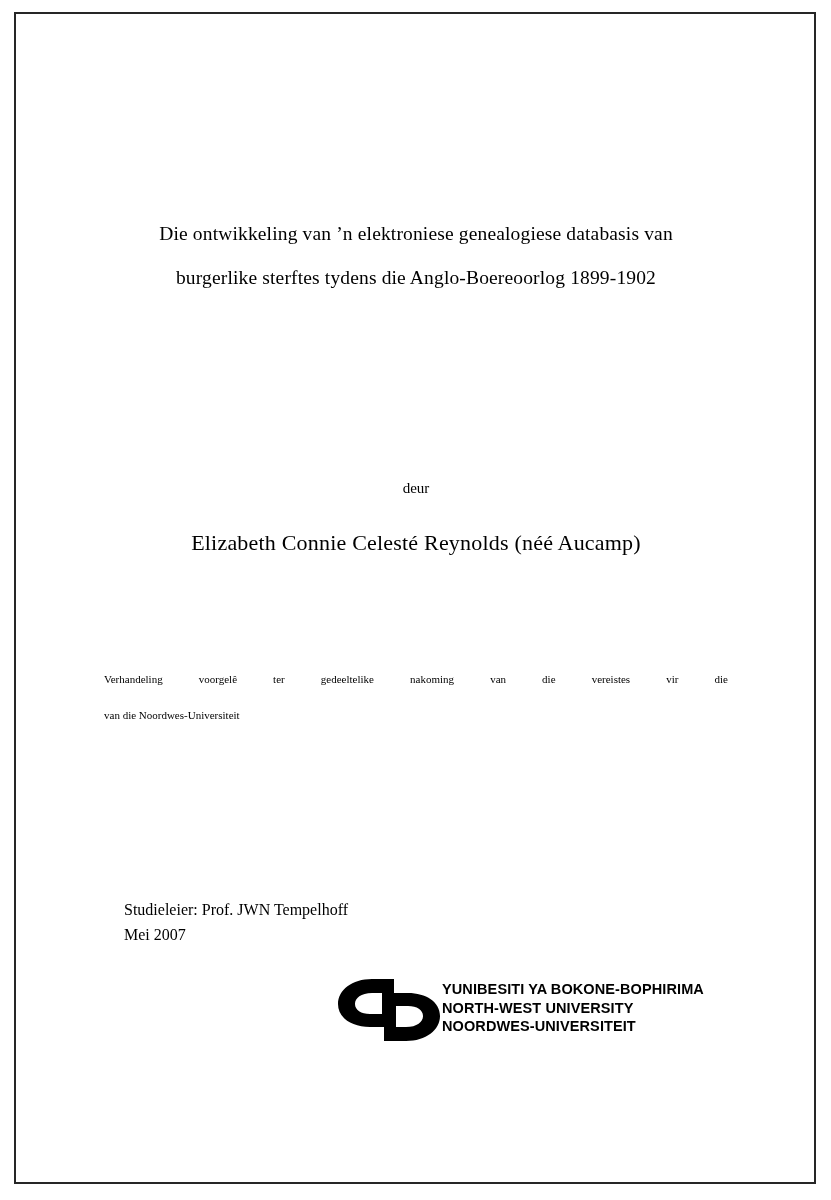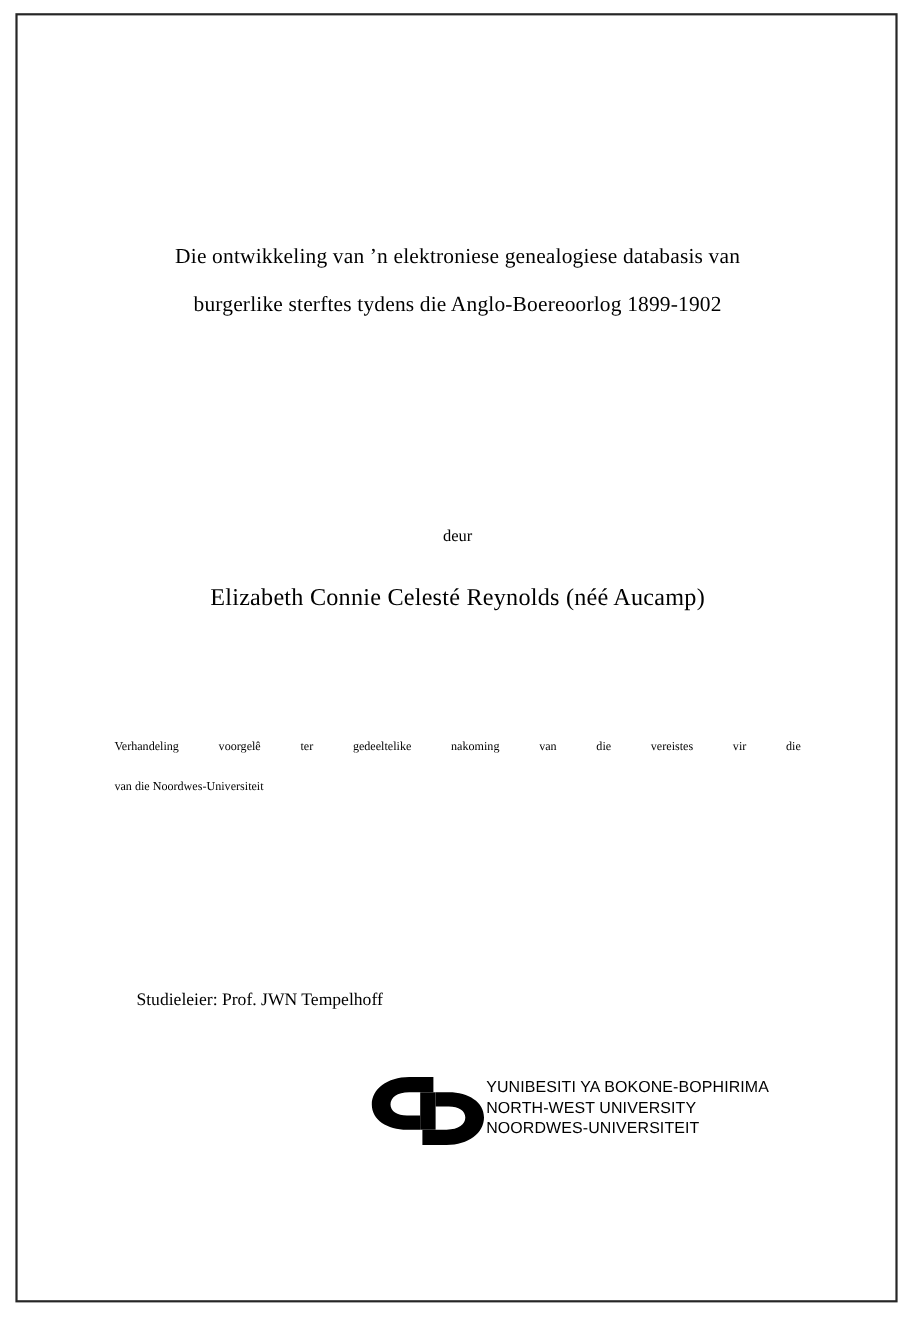--- a/index.html
+++ b/index.html
@@ -116,21 +116,21 @@
     width: 110px;
     height: 68px;
   }
   .logo-text {
     position: absolute;
     left: 118px;
     top: 6px;
     font-family: "Liberation Sans", sans-serif;
     font-size: 14.5px;
     line-height: 18.5px;
-    font-weight: normal;
+    font-weight: bold;
     letter-spacing: 0.1px;
     white-space: nowrap;
   }
 </style>
 </head>
 <body>
 
 <div class="page">
 
   <div class="page-frame"></div>
@@ -146,20 +146,21 @@
 
     <div class="author">Elizabeth Connie Celesté Reynolds (néé Aucamp)</div>
 
     <div class="statement">
       <div class="l1">Verhandeling voorgelê ter gedeeltelike nakoming van die vereistes vir die</div>
       <div class="l3">van die Noordwes-Universiteit</div>
     </div>
 
     <div class="supervisor-block">
       <div>Studieleier: Prof. JWN Tempelhoff</div>
+      <div>Mei 2007</div>
     </div>
 
     <div class="logo">
       <div class="logo-mark">
         <svg width="110" height="68" viewBox="0 0 110 68" xmlns="http://www.w3.org/2000/svg">
           <g fill="#000000">
             <path d="M38 3 C18 3 4 14 4 28 C4 42 18 51 36 51 L48 51 L48 38 L36 38 C27 38 21 34 21 28 C21 22 27 17 38 17 L60 17 L60 3 Z"></path>
             <path d="M72 65 C92 65 106 54 106 40 C106 26 92 17 74 17 L62 17 L62 30 L74 30 C83 30 89 34 89 40 C89 46 83 51 72 51 L50 51 L50 65 Z"></path>
             <rect x="48" y="17" width="14" height="34"></rect>
           </g>

